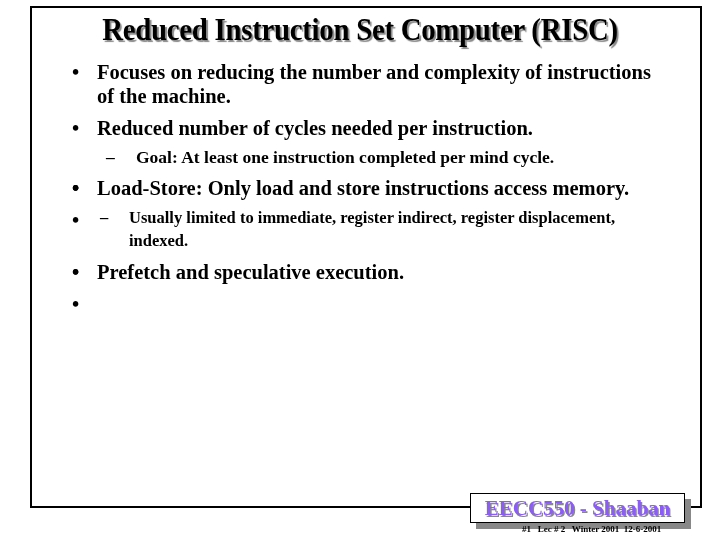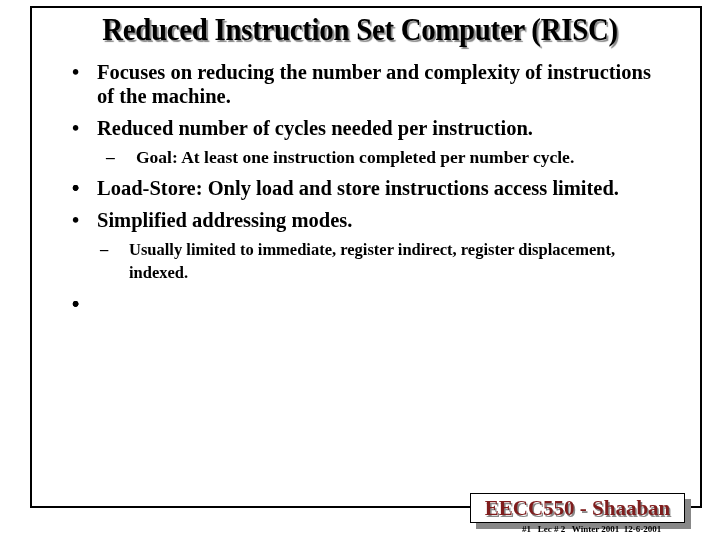--- a/index.html
+++ b/index.html
@@ -14,41 +14,41 @@
   .b1 { position:relative; font-size:20.5px; font-weight:bold; line-height:24px; padding-left:27px; margin-bottom:8px; }
   .b1 .dot { position:absolute; left:2px; top:0; }
   .b2 { position:relative; font-weight:bold; padding-left:66px; margin-bottom:8px; margin-top:-2px; }
   .b2 .dash { position:absolute; left:36px; top:0; }
   .b2.g { font-size:17.5px; line-height:22px; }
   .b2.u { font-size:16.5px; line-height:23px; padding-left:59px; }
   .b2.u .dash { left:30px; }
   .badge { position:absolute; left:470px; top:493px; width:215px; height:30px; }
   .badge .shadow { position:absolute; left:6px; top:6px; width:215px; height:30px; background:#888; }
   .badge .box { position:absolute; left:0; top:0; width:213px; height:28px; background:#fff; border:1px solid #000;
-                text-align:center; font-size:21px; font-weight:bold; line-height:28px; color:#7f1d1d;
+                text-align:center; font-size:21px; font-weight:bold; line-height:28px; color:#8b5cf6;
                 text-shadow:1.5px 1.5px 0 #888; }
   .footer { position:absolute; left:522px; top:524px; font-size:9px; font-weight:bold; white-space:pre; }
 </style>
 </head>
 <body>
 
 <div class="frame"></div>
 <div class="title">Reduced Instruction Set Computer (RISC)</div>
 
 <ul class="bullets">
   <li class="b1"><span class="dot">•</span><span>Focuses on reducing the number and complexity of instructions of the machine.</span></li>
   <li class="b1"><span class="dot">•</span><span>Reduced number of cycles needed per instruction.</span></li>
-  <li class="b2 g"><span class="dash">–</span><span>Goal:  At least one instruction completed per number cycle.</span></li>
+  <li class="b2 g"><span class="dash">–</span><span>Goal:  At least one instruction completed per mind cycle.</span></li>
   <li class="b1"><span class="dot">•</span></li>
   <li class="b1"><span class="dot">•</span></li>
-  <li class="b1"><span class="dot">•</span><span>Load-Store: Only load and store instructions access limited.</span></li>
-  <li class="b1"><span class="dot">•</span><span>Simplified addressing modes.</span></li>
+  <li class="b1"><span class="dot">•</span><span>Load-Store: Only load and store instructions access memory.</span></li>
+  <li class="b1"><span class="dot">•</span></li>
   <li class="b2 u"><span class="dash">–</span><span>Usually limited to immediate, register indirect, register displacement, indexed.</span></li>
   <li class="b1"><span class="dot">•</span></li>
-  <li class="b1"><span class="dot">•</span></li>
+  <li class="b1"><span class="dot">•</span><span>Prefetch and speculative execution.</span></li>
   <li class="b1"><span class="dot">•</span></li>
 </ul>
 
 <div class="badge">
   <div class="shadow"></div>
   <div class="box">EECC550 - Shaaban</div>
 </div>
 <div class="footer">#1   Lec # 2   Winter 2001  12-6-2001</div>
 
 </body></html>

